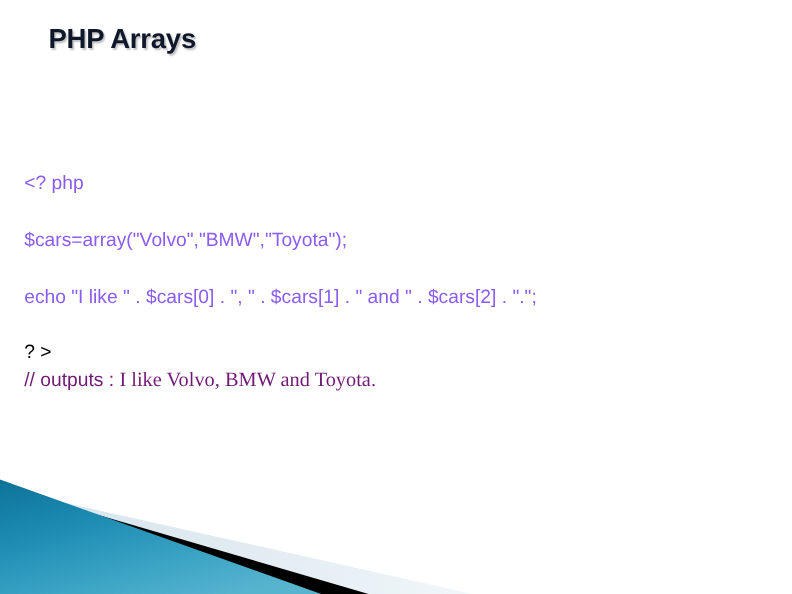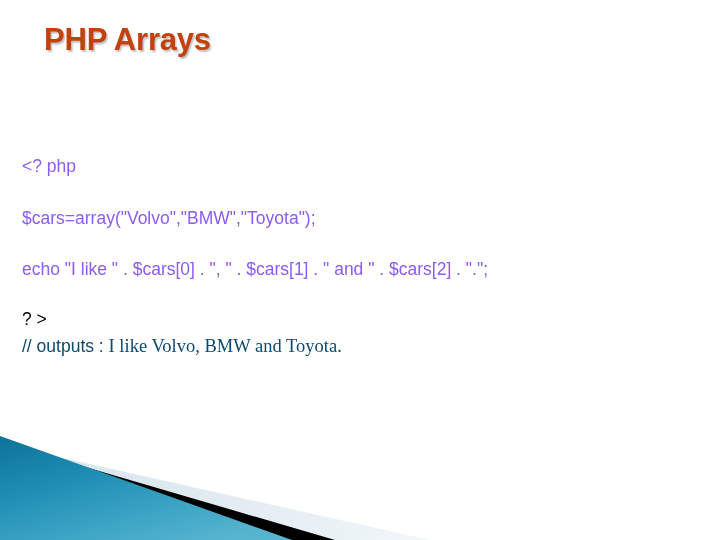--- a/index.html
+++ b/index.html
@@ -19,23 +19,23 @@
     background: #ffffff;
     overflow: hidden;
   }
 
   
   .slide-title {
     position: absolute;
     left: 44px;
     top: 22px;
     font-family: "Liberation Sans", sans-serif;
-    font-size: 31px;
+    font-size: 25px;
     font-weight: bold;
-    color: #c2410c;
+    color: #0f172a;
     letter-spacing: -0.2px;
     text-shadow: 1.5px 1.5px 1.6px rgba(140,140,140,0.55);
     white-space: nowrap;
   }
 
   
   .body-block {
     position: absolute;
     left: 22px;
     top: 158px;
@@ -58,21 +58,21 @@
     font-family: "Liberation Sans", sans-serif;
     font-size: 17.5px;
     color: #000000;
     white-space: nowrap;
     line-height: 1.0;
   }
 
   .comment-line {
     margin-top: 9px;
     font-size: 17.5px;
-    color: #0c4a6e;
+    color: #701a75;
     white-space: nowrap;
     line-height: 1.0;
   }
   .comment-prefix {
     font-family: "Liberation Sans", sans-serif;
   }
   .comment-output {
     font-family: "Liberation Serif", serif;
     font-size: 18.5px;
   }

